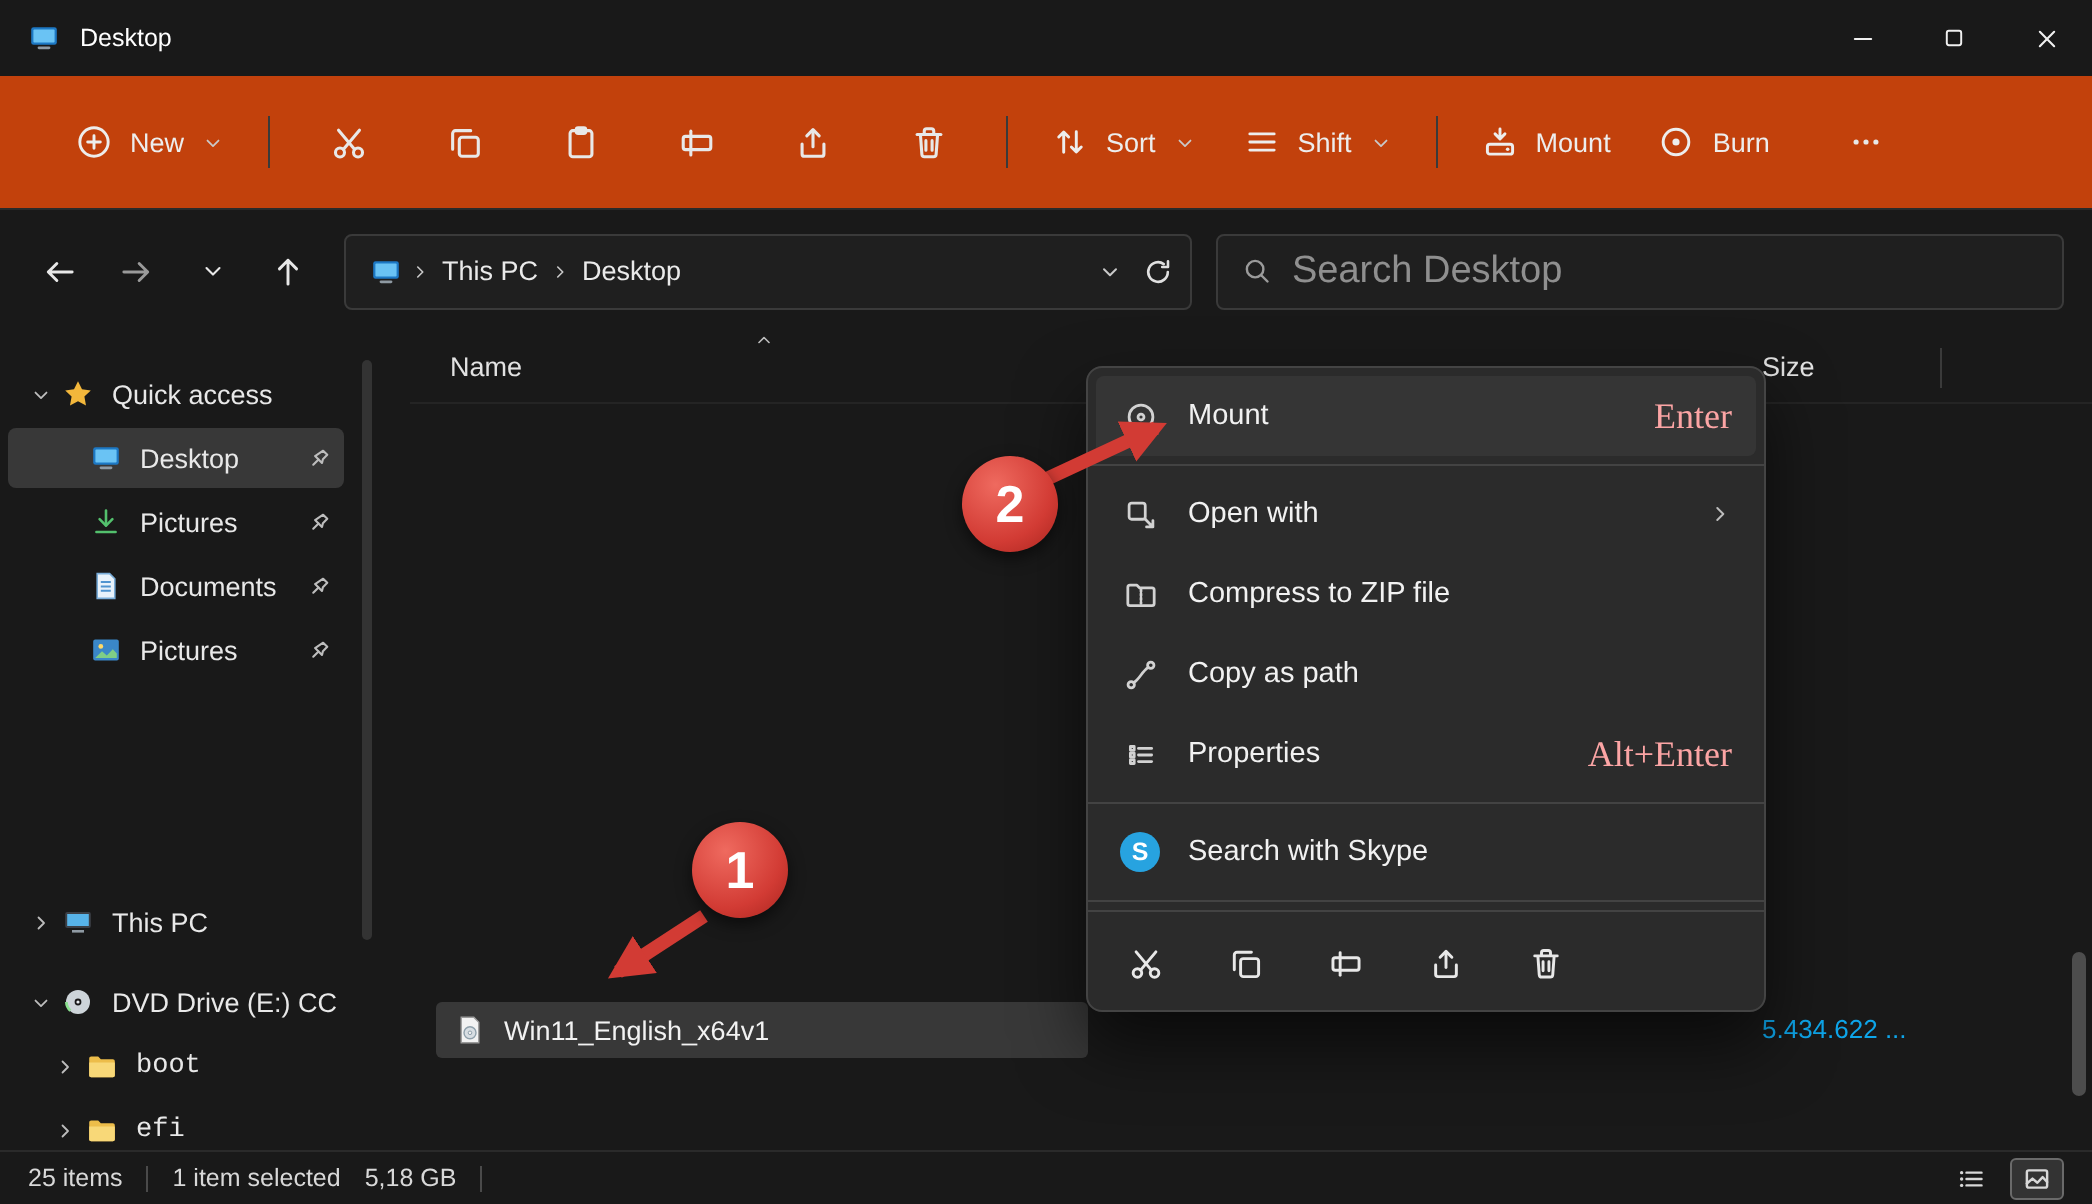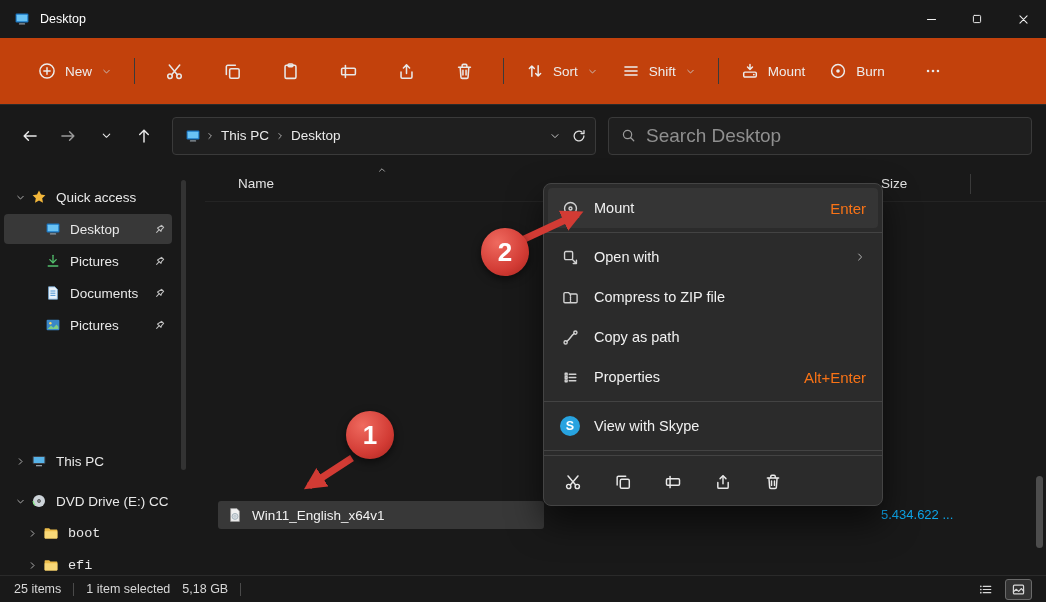--- a/index.html
+++ b/index.html
@@ -48,41 +48,41 @@
   .side-item .s-label { white-space:nowrap; overflow:hidden; }
   .side-item .pin { margin-left:auto; margin-right:6px; flex:0 0 auto; }
   .pad-root { padding-left:6px; }
   .pad-child { padding-left:40px; }
   .pad-sub { padding-left:18px;font-family:Liberation Mono, monospace; }
   .side-scroll { position:absolute; left:181px; top:14px; width:5px; height:290px; background:#333333; border-radius:3px; }
 
   
   .main { position:absolute; left:205px; top:166px; right:0; bottom:27px; }
   .cols { position:relative; height:36px; border-bottom:1px solid #242424; font-size:13.5px; color:#e2e2e2; }
-  .col-name { position:absolute; left:33px; top:10px; }
+  .col-name { position:absolute; left:20px; top:10px; }
   .col-caret { position:absolute; left:172px; top:-1px; color:#bdbdbd; }
   .col-size { position:absolute; left:676px; top:10px; }
   .col-div { position:absolute; left:765px; top:8px; width:1px; height:20px; background:#3a3a3a; }
   .file-row { position:absolute; left:13px; top:335px; width:326px; height:28px; background:#383838; border-radius:3px; display:flex; align-items:center; gap:9px; padding-left:9px; font-size:13.5px; color:#f2f2f2; }
   .size-cell { position:absolute; left:676px; top:335px; height:28px; line-height:28px; font-size:13px; color:#0ea5e9; white-space:nowrap; }
   .vscroll { position:absolute; right:3px; top:310px; width:7px; height:72px; background:#4d4d4d; border-radius:4px; }
 
   
   .statusbar { position:absolute; left:0; bottom:0; width:100%; height:27px; border-top:1px solid #2a2a2a; display:flex; align-items:center; padding:0 14px; gap:12px; font-size:12.5px; color:#d8d8d8; background:#191919; }
   .sb-sep { width:1px; height:13px; background:#4a4a4a; }
   .sb-right { margin-left:auto; display:flex; align-items:center; gap:6px; }
   .sb-ibtn { width:27px; height:21px; display:flex; align-items:center; justify-content:center; border-radius:3px; color:#d8d8d8; }
   .sb-ibtn.active { border:1px solid #6a6a6a; background:#333; }
 
   
   .ctx { position:absolute; left:543px; top:183px; width:340px; background:#2b2b2b; border:1px solid #444444; border-radius:8px; box-shadow:0 16px 34px rgba(0,0,0,.6); z-index:10; padding:4px 0 4px; }
   .ctx-item { height:40px; display:flex; align-items:center; padding:0 12px; margin:0 4px; border-radius:4px; color:#f1f1f1; font-size:14.5px; }
   .ctx-item.hl { background:#353535; }
   .ctx-item .mi { width:20px; margin-right:14px; color:#d2d2d2; display:flex; justify-content:center; flex:0 0 auto; }
-  .ctx-item .shortcut { margin-left:auto; color:#f97316; font-size:15px; }
+  .ctx-item .shortcut { margin-left:auto; color:#fca5a5; font-size:18px;font-family:Liberation Serif, serif; }
   .ctx-item .sub-chev { margin-left:auto; color:#bdbdbd; }
   .ctx-sep { height:1px; background:#434343; margin:4px 0; }
   .ctx-iconrow { display:flex; align-items:center; padding:5px 10px 2px; gap:13px; }
   .ctx-iconrow .ibtn { width:37px; height:34px; margin:0; }
   .skype-badge { width:20px; height:20px; border-radius:50%; background:#27a3e0; color:#fff; font-size:12.5px; font-weight:bold; display:flex; align-items:center; justify-content:center; }
 
   
   .ann-overlay { position:absolute; left:0; top:0; z-index:30; pointer-events:none; }
   .step-circle { position:absolute; width:48px; height:48px; border-radius:50%; z-index:31;
     background:radial-gradient(circle at 35% 30%, #ef6a5f, var(--annotation-red,#d23b34) 62%, #a8241e);
@@ -524,21 +524,21 @@
         </svg>
       </span>
     <span>Properties</span>
     <span class="shortcut">Alt+Enter</span>
   </div>
   <div class="ctx-sep"></div>
   <div class="ctx-item">
     <span class="mi">
         <span class="skype-badge">S</span>
       </span>
-    <span>View with Skype</span>
+    <span>Search with Skype</span>
   </div>
   <div class="ctx-sep"></div>
   <div class="ctx-sep"></div>
   <div class="ctx-iconrow">
     <div class="ibtn">
       <svg class="s" width="18" height="18" viewBox="0 0 16 16">
           <circle cx="4.2" cy="12" r="1.9"></circle>
           <circle cx="11.8" cy="12" r="1.9"></circle>
           <path d="M5.6 10.7L12.4 2.6M10.4 10.7L3.6 2.6"></path>
         </svg>

